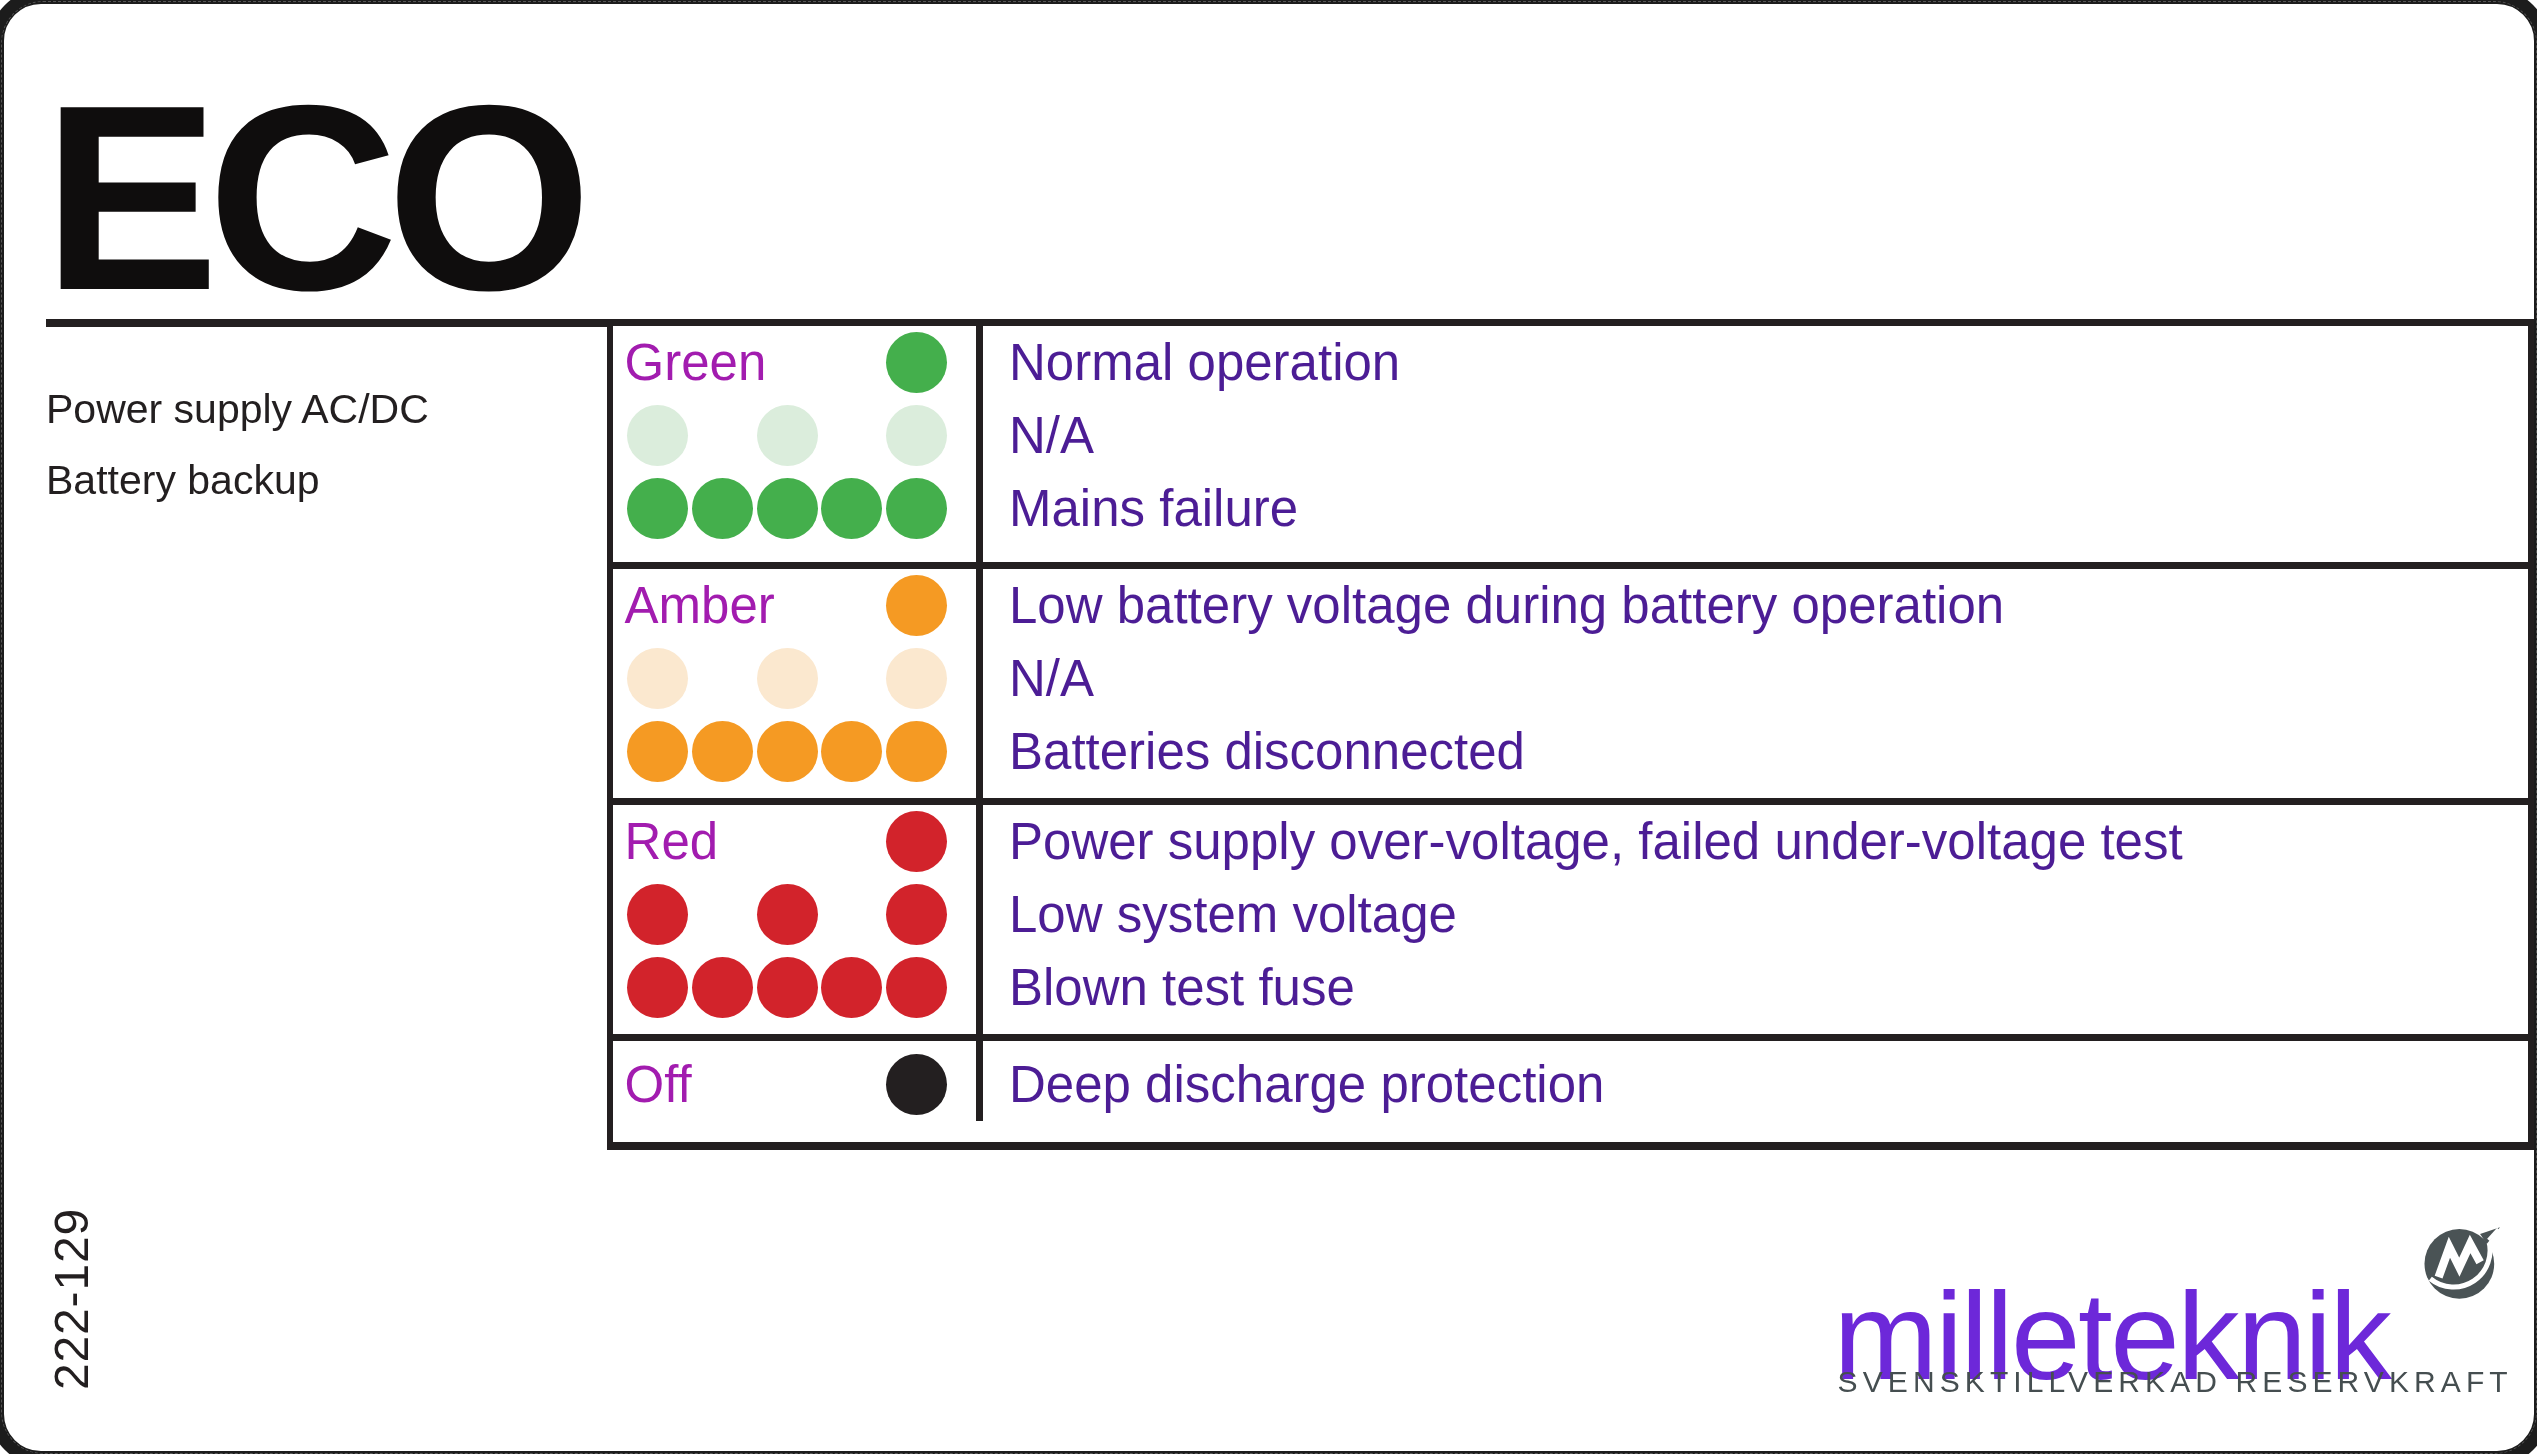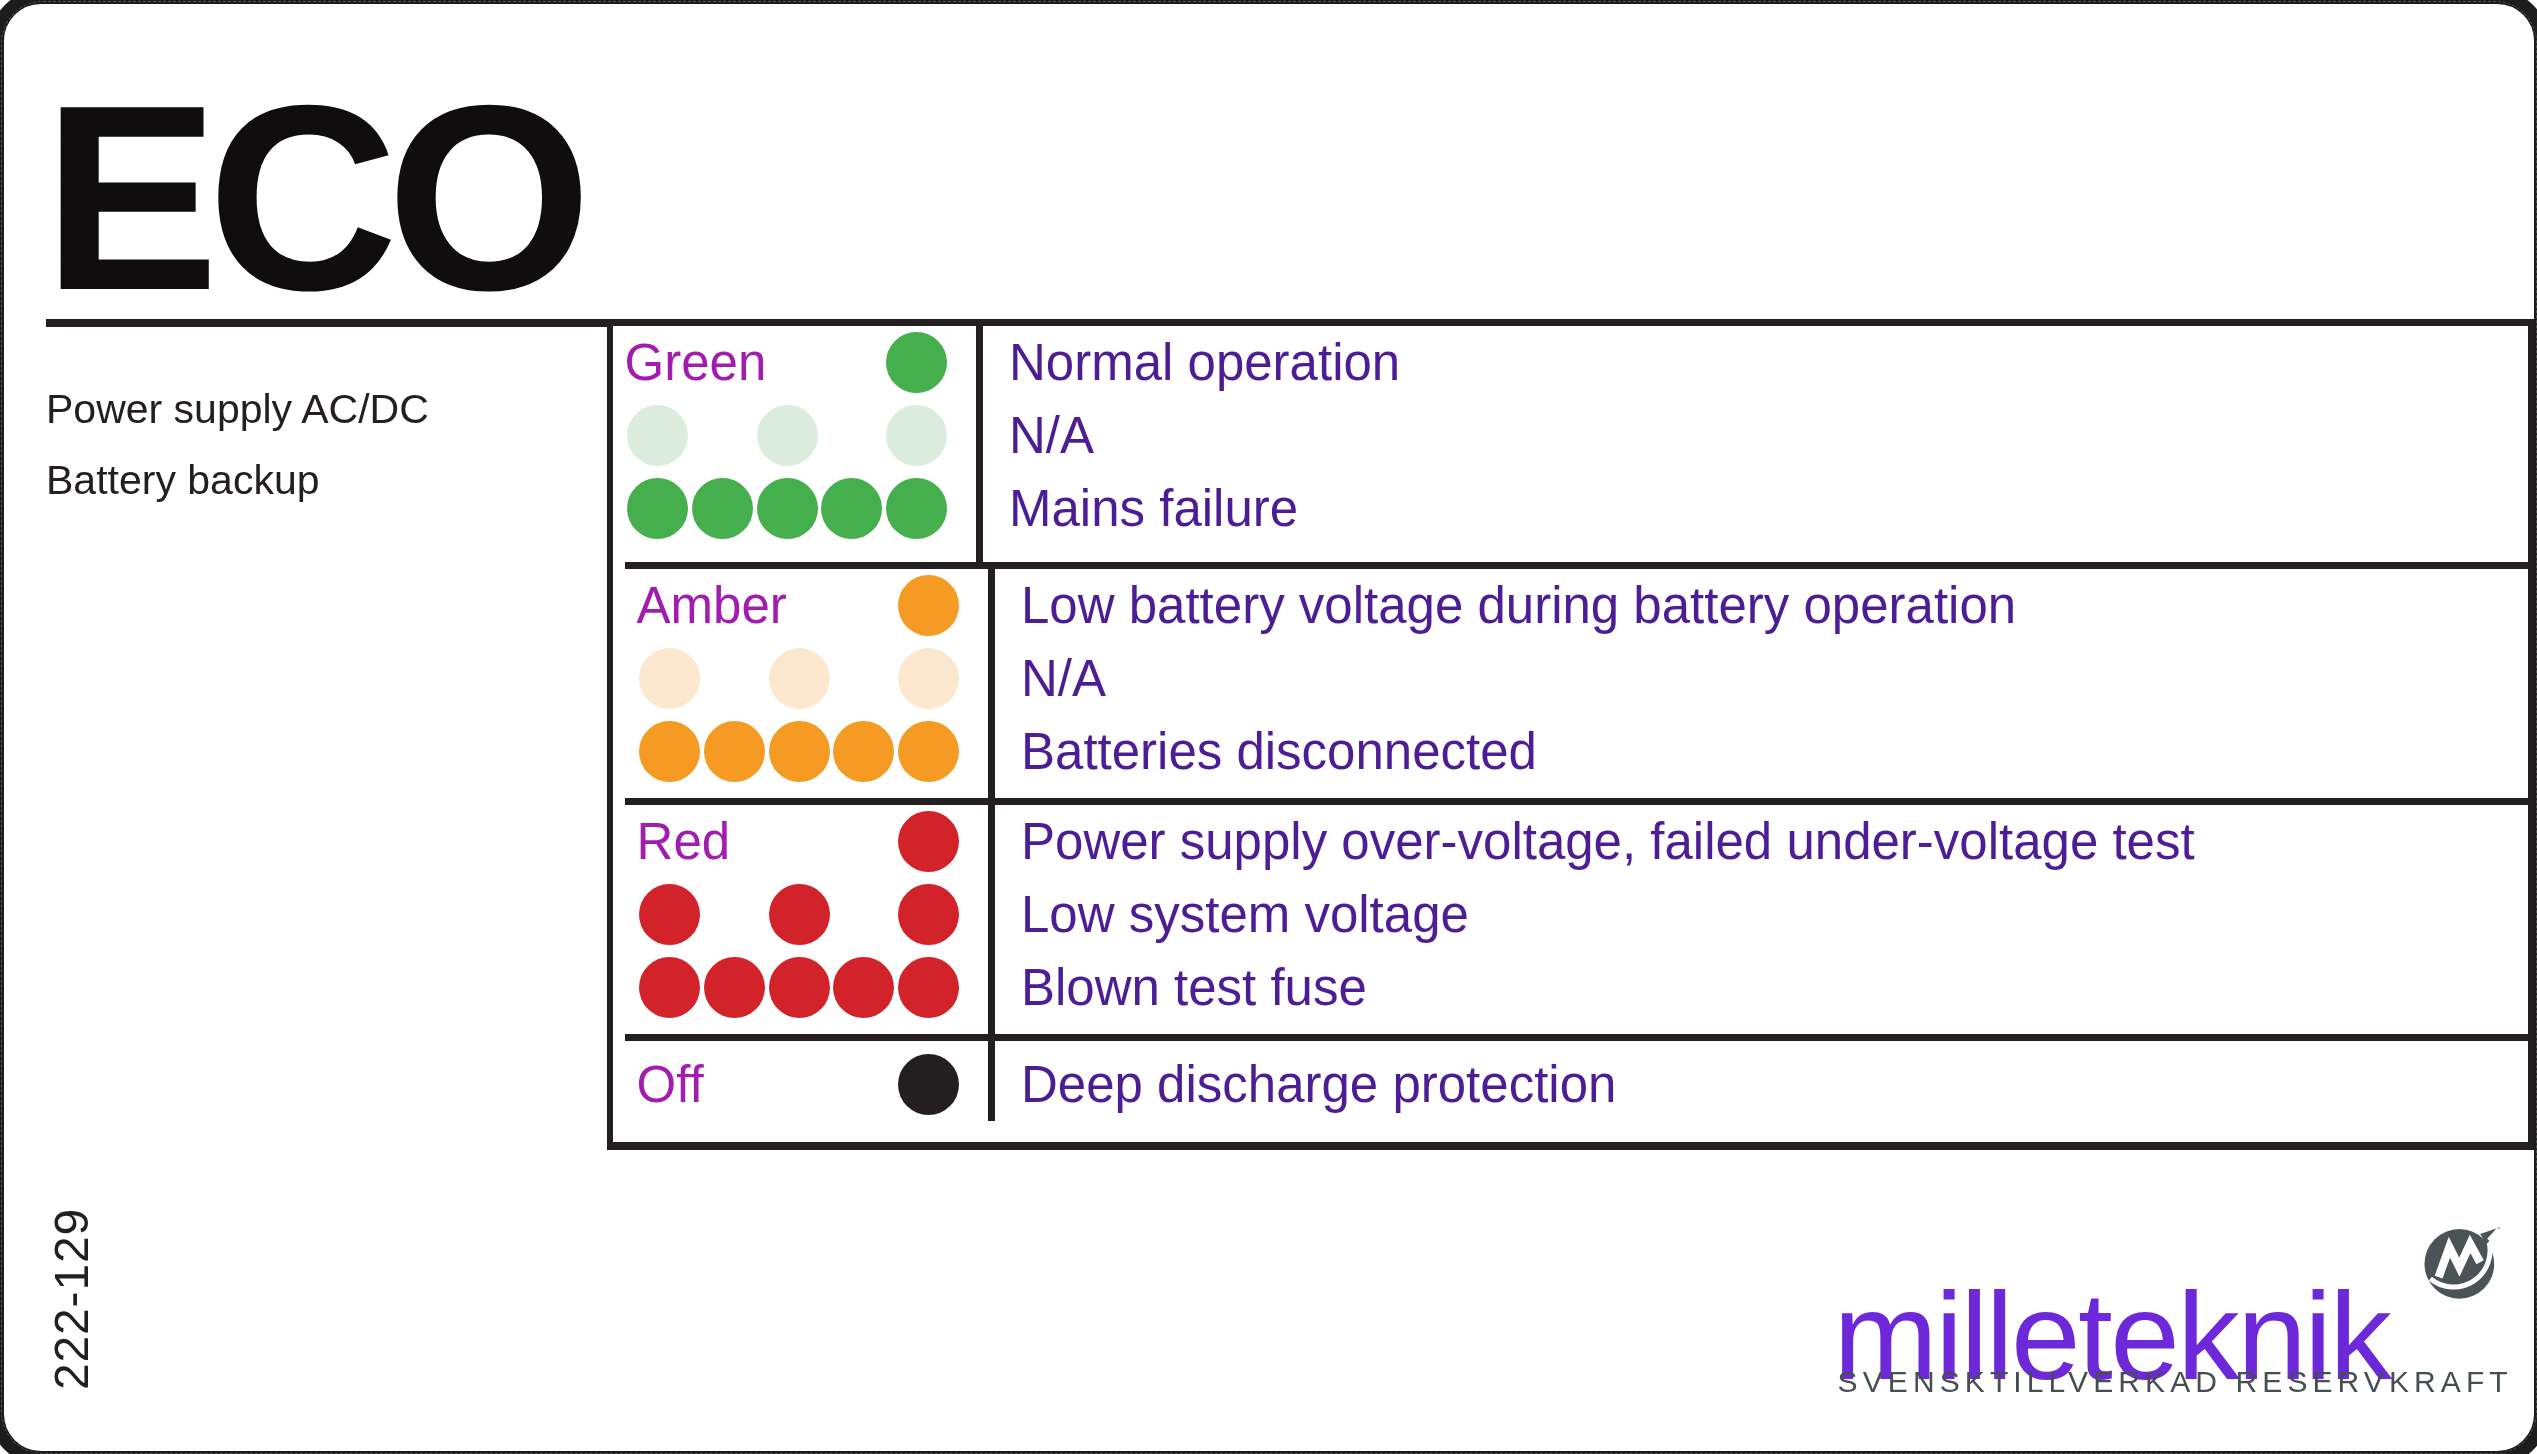--- a/index.html
+++ b/index.html
@@ -35,21 +35,21 @@
     transform:translate(-50%,-50%) rotate(-90deg);
     font-size:48px;letter-spacing:0.8px;color:#231F20;white-space:nowrap;
   }
   
   .led-table{
     position:absolute;left:607px;top:319px;width:1927px;height:831px;
     border:7.5px solid #231F20;border-left-width:6.6px;border-right-width:6.6px;border-bottom-width:8.3px;
     box-sizing:border-box;background:#fff;
   }
   .row{display:flex;height:236px;box-sizing:border-box;}
-  .row + .row{border-top:7.5px solid #231F20;margin-left:12px;}
+  .row + .row{border-top:7.5px solid #231F20;}
   .row.single{height:87px;}
   .led-cell{flex:0 0 363px;position:relative;}
   .desc-cell{flex:1 1 auto;border-left:7.5px solid #231F20;}
   .led-line{position:relative;height:73px;}
   .single .led-line{height:87px;}
   .color-label{
     display:inline-block;padding-left:11.6px;font-size:51px;line-height:73px;color:#a21caf;
   }
   .single .color-label{line-height:87px;}
   .dot{

